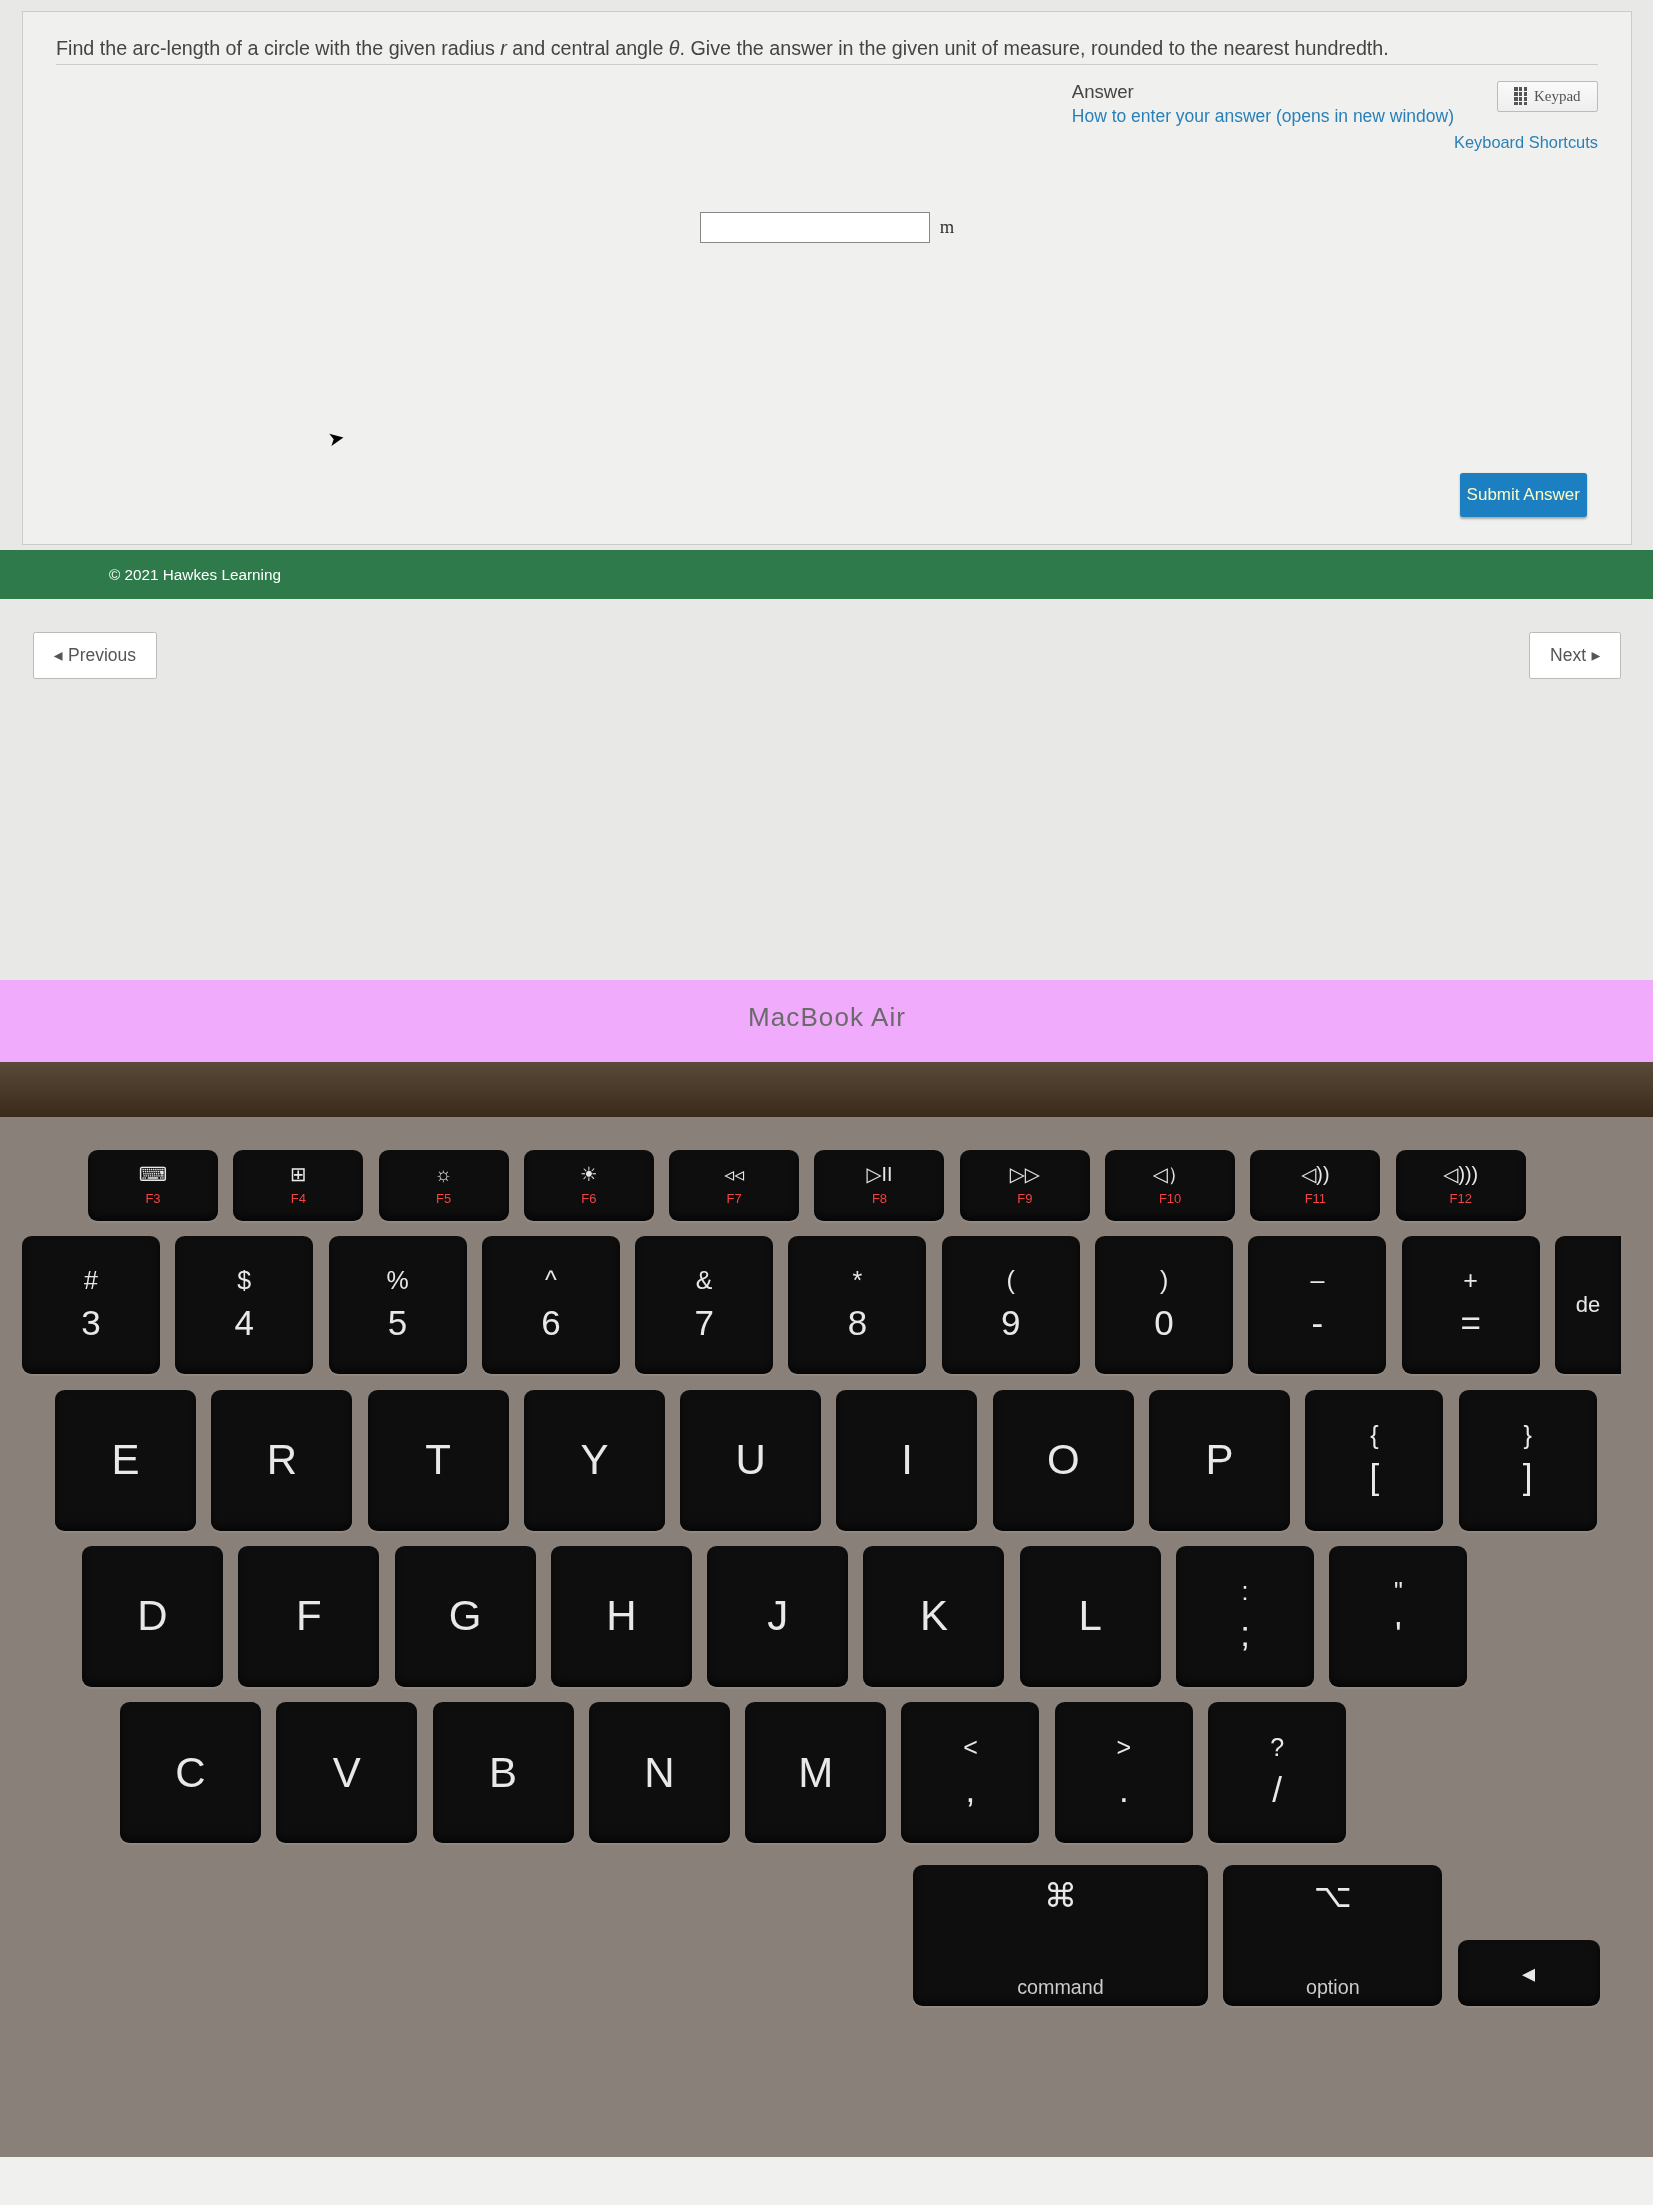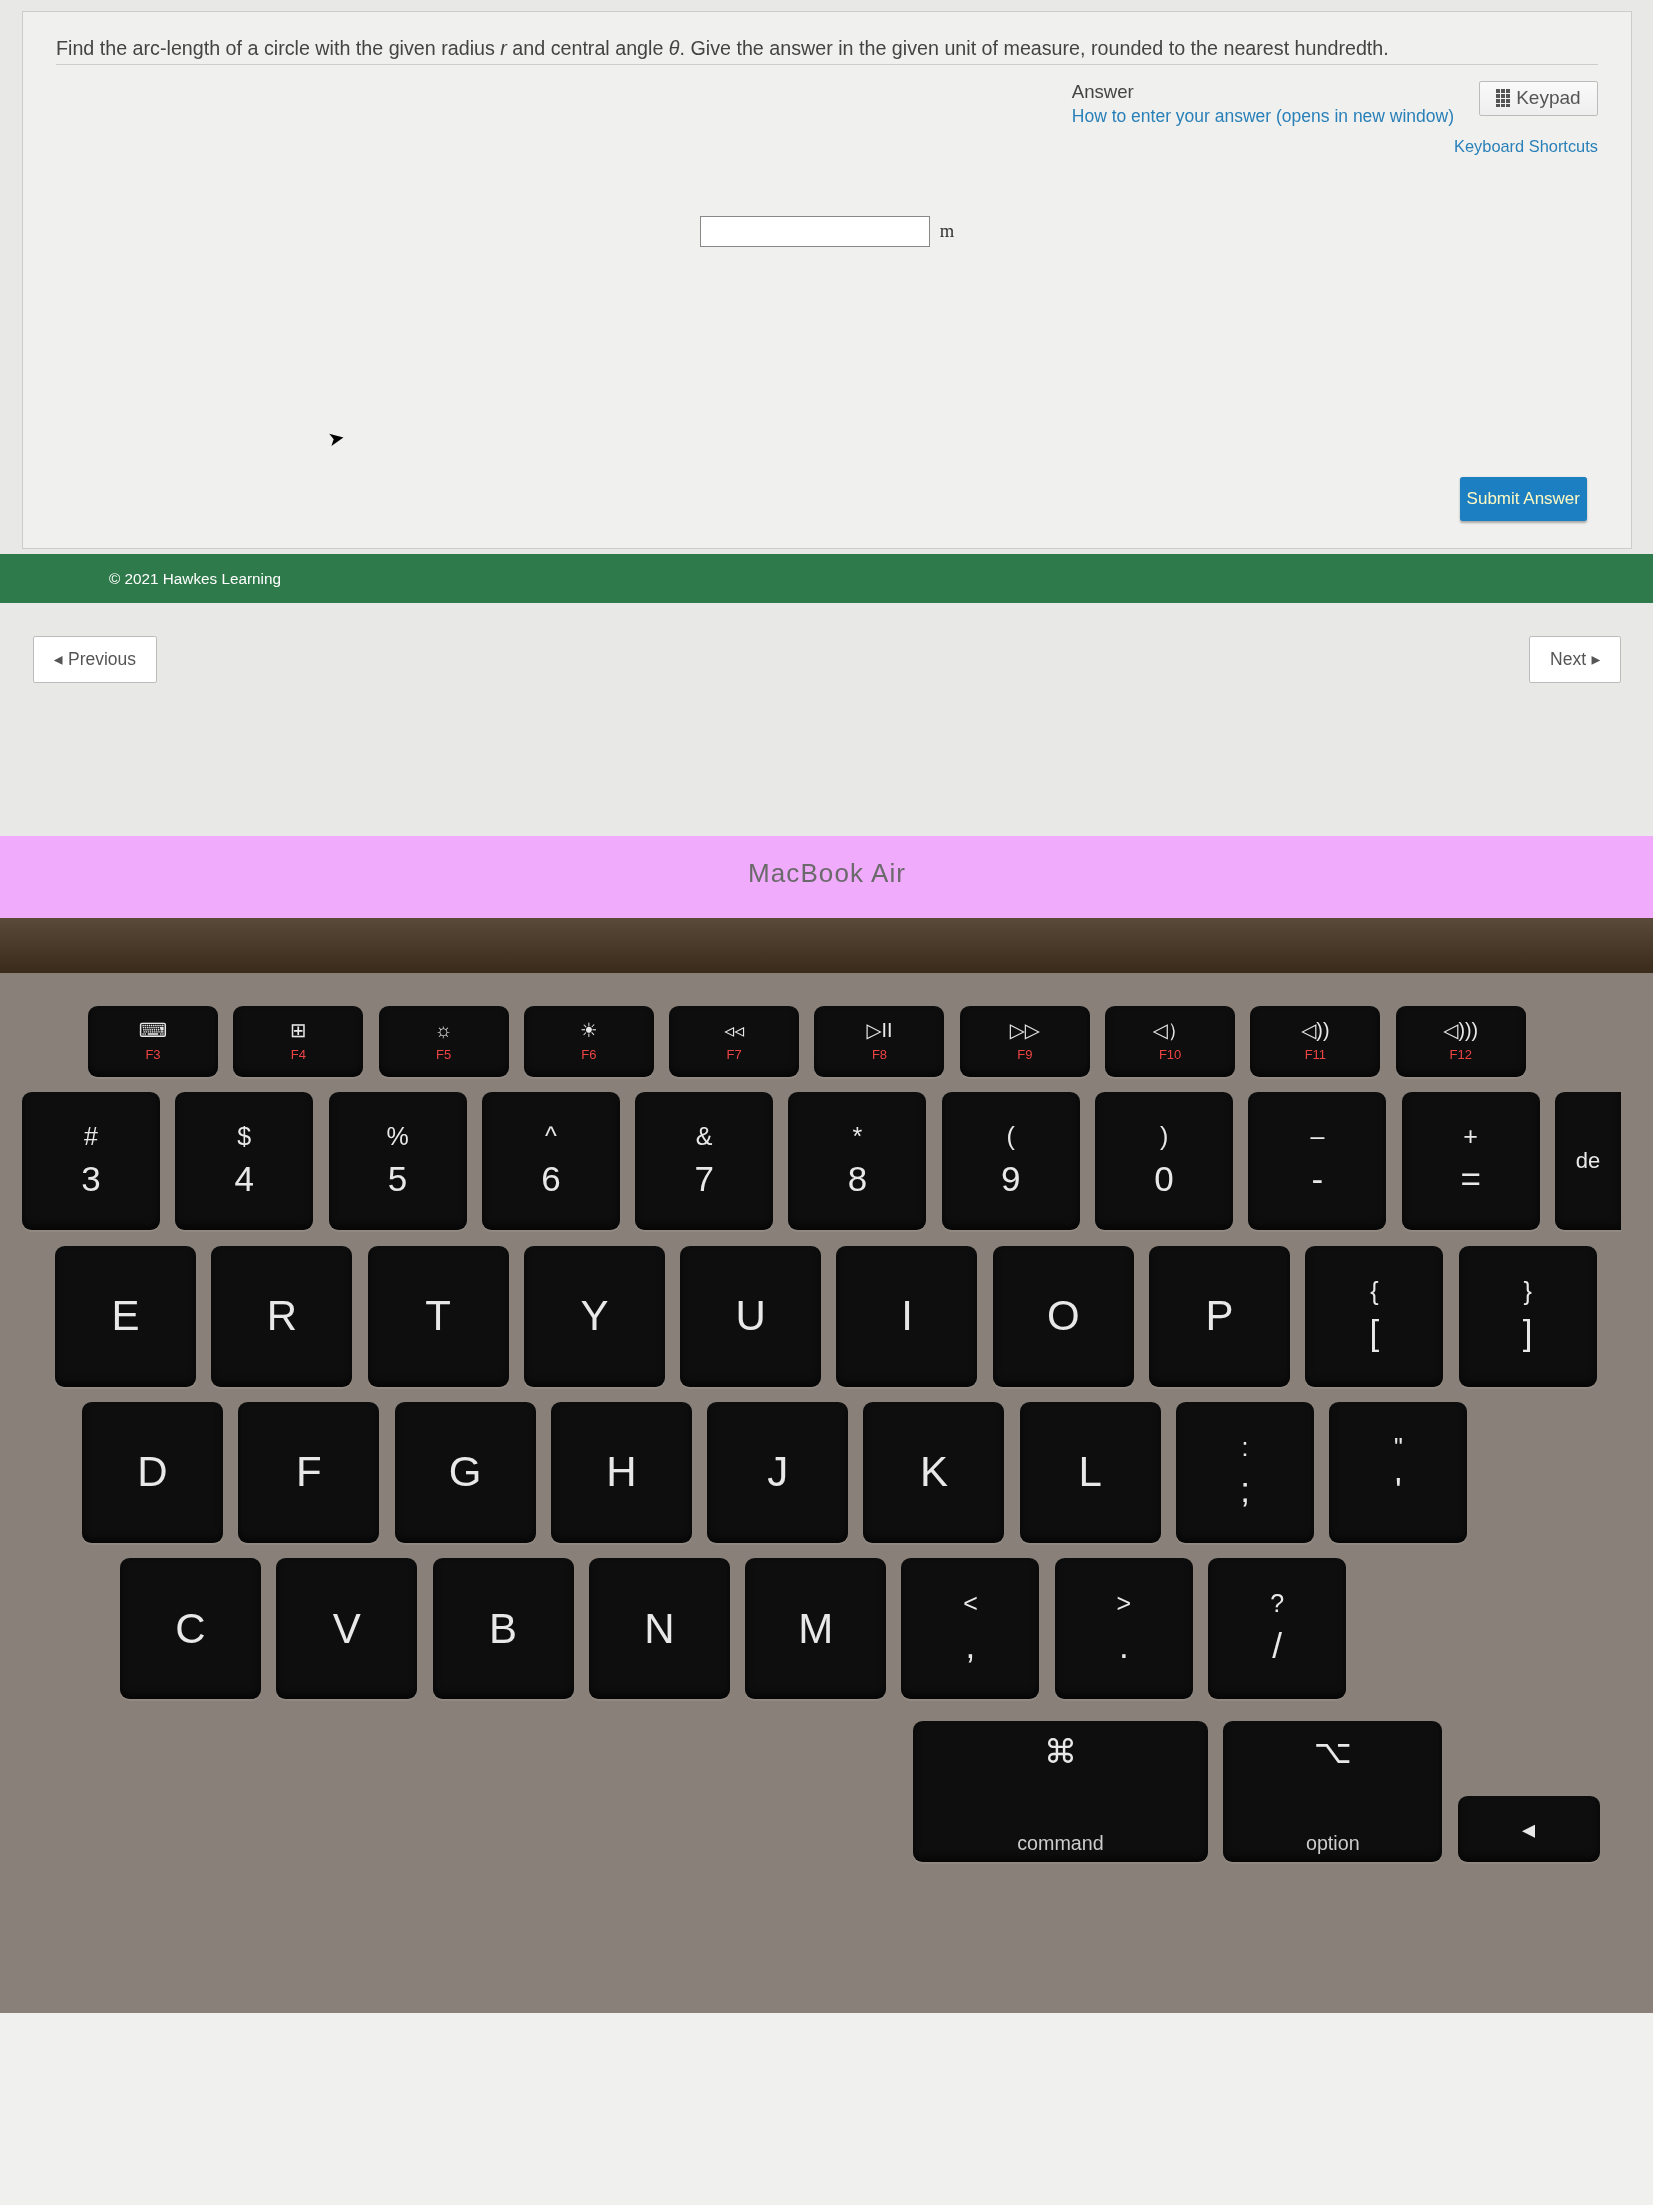--- a/index.html
+++ b/index.html
@@ -7,21 +7,21 @@
     font-family: -apple-system, "Helvetica Neue", Arial, sans-serif;
     background: #f0f0ee;
     color: #333;
     width: 1654px;
     height: 2205px;
     overflow: hidden;
   }
   .screen {
     background: #e8e8e6;
     padding-top: 11px;
-    height: 836px;
+    height: 980px;
     position: relative;
   }
   .content-box {
     background: #f0f0ee;
     border: 0.5px solid #ccc;
     margin: 0 22px 0 22px;
     padding: 22px 33px 0 33px;
   }
   .question { font-size: 19.7px; color: #444; line-height: 1.5; }
   .question .iv { font-style: italic; }
@@ -43,23 +43,24 @@
   .answer-label { color: #444; font-weight: 500; display: block; }
   .hint-link { color: #2980b9; font-size: 17.5px; margin-top: 3.3px; }
   .answer-right { text-align: right; }
   .keypad-btn {
     display: inline-flex;
     align-items: center;
     gap: 6.6px;
     border: 0.5px solid #bbb;
     background: linear-gradient(#fafafa,#eee);
     padding: 5.5px 16.4px;
-    font-size: 19px;
+    font-size: 15px;
     color: #555;
     border-radius: 2.2px;
+    font-family: Liberation Serif, serif;
   }
   .keypad-grid {
     display: inline-grid;
     grid-template-columns: repeat(3,3.3px);
     grid-template-rows: repeat(4,3.3px);
     gap: 1.6px;
   }
   .keypad-grid span { background:#555; width:3.3px; height:3.3px; }
   .shortcuts-link { color: #2980b9; font-size: 16.4px; margin-top: 21px; }
   .input-row {

